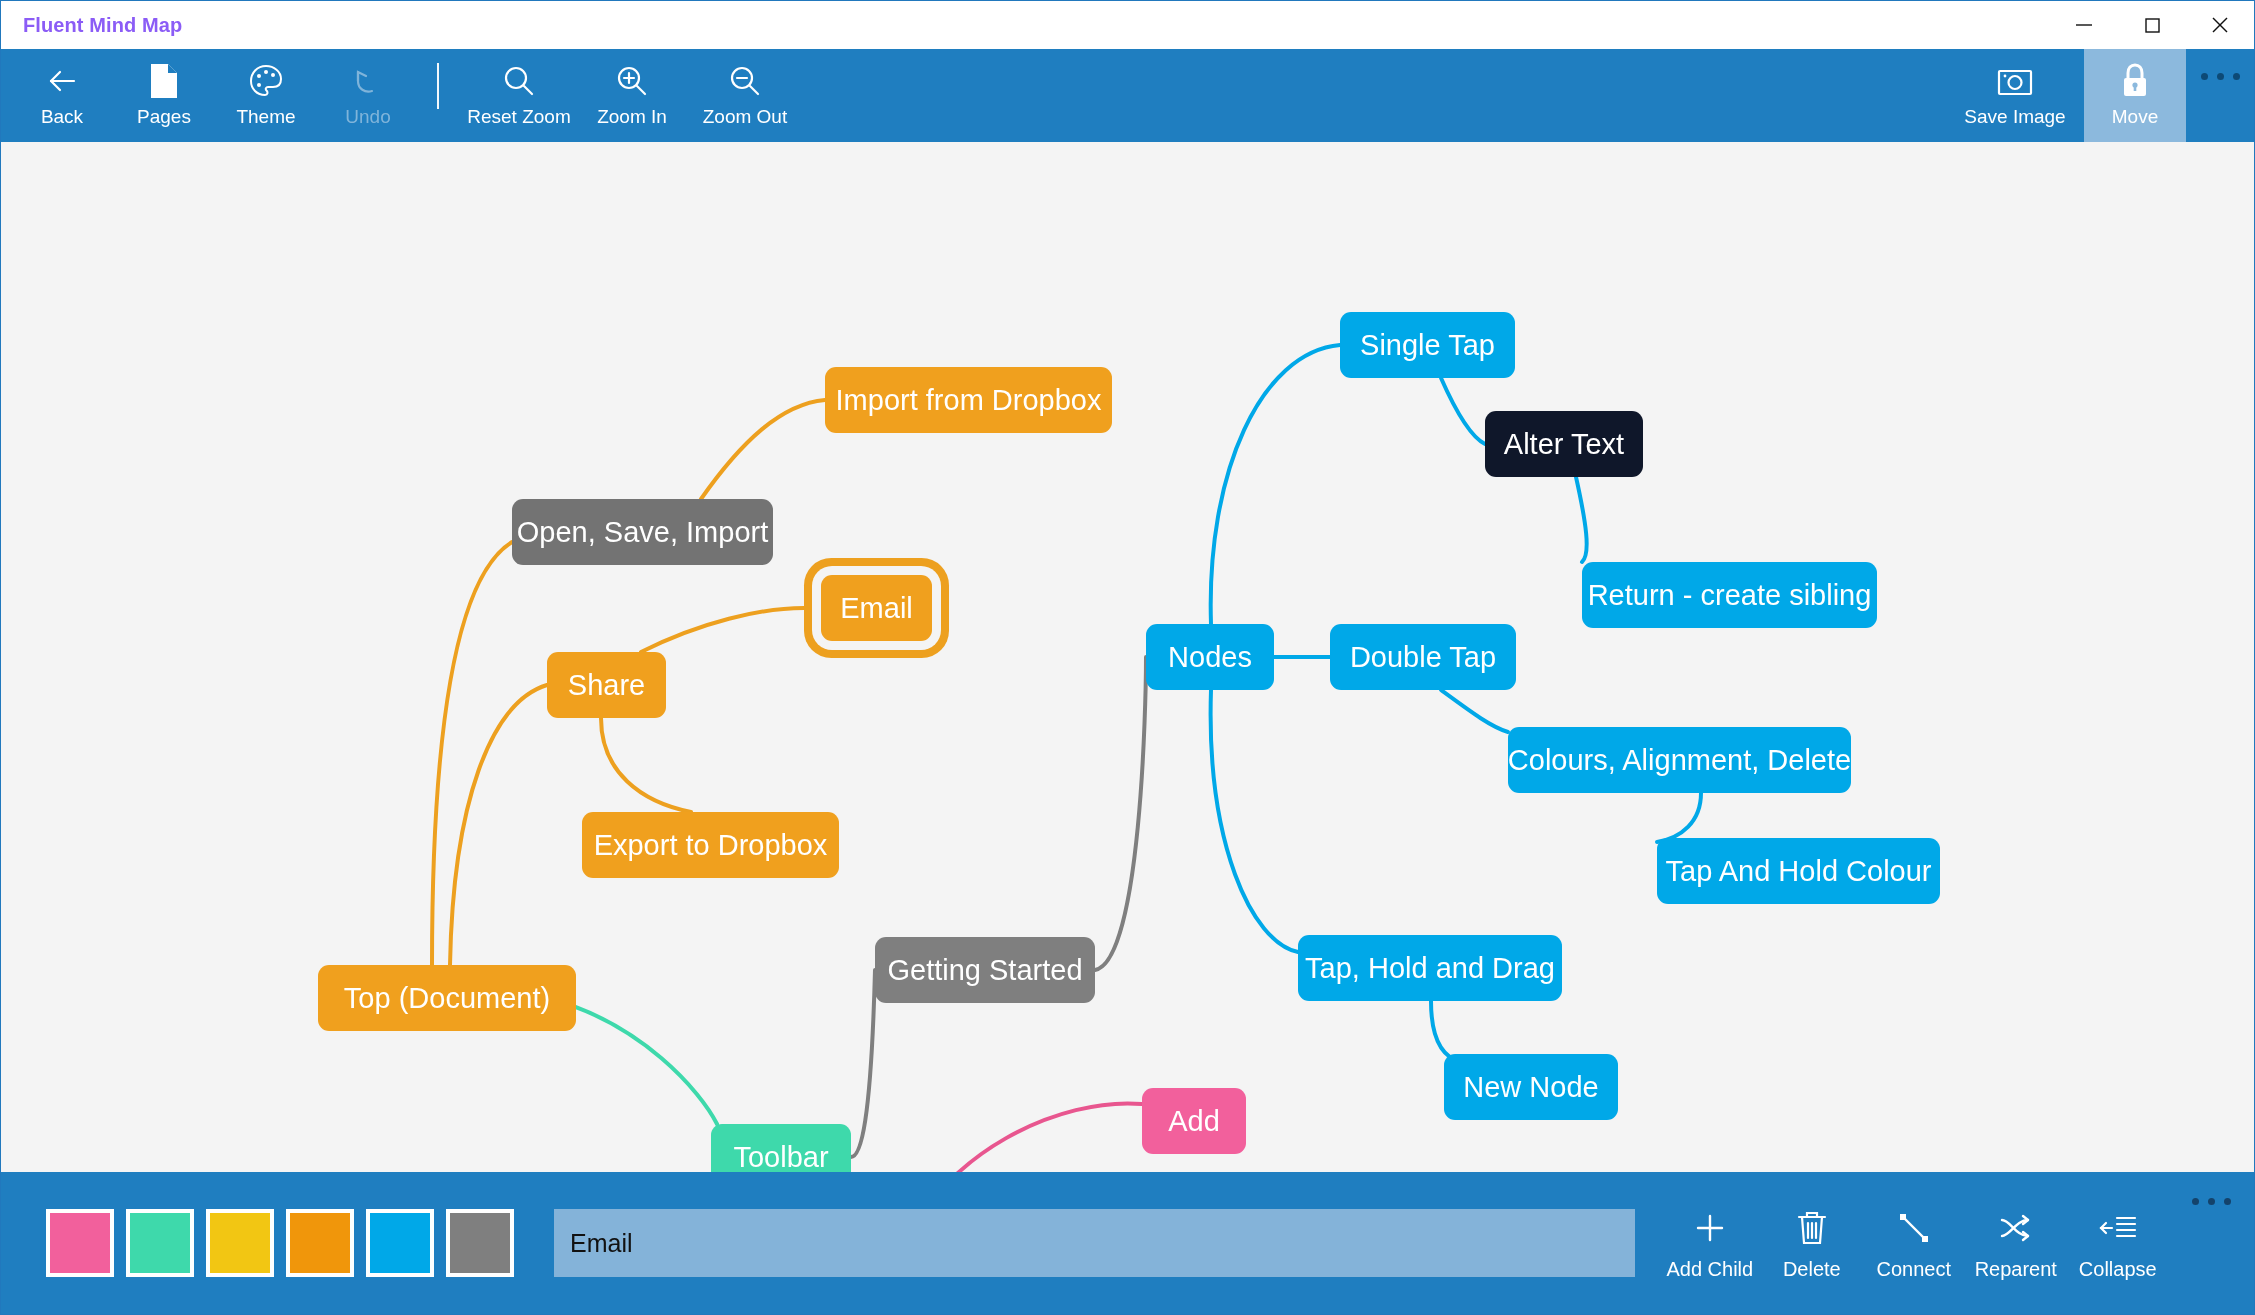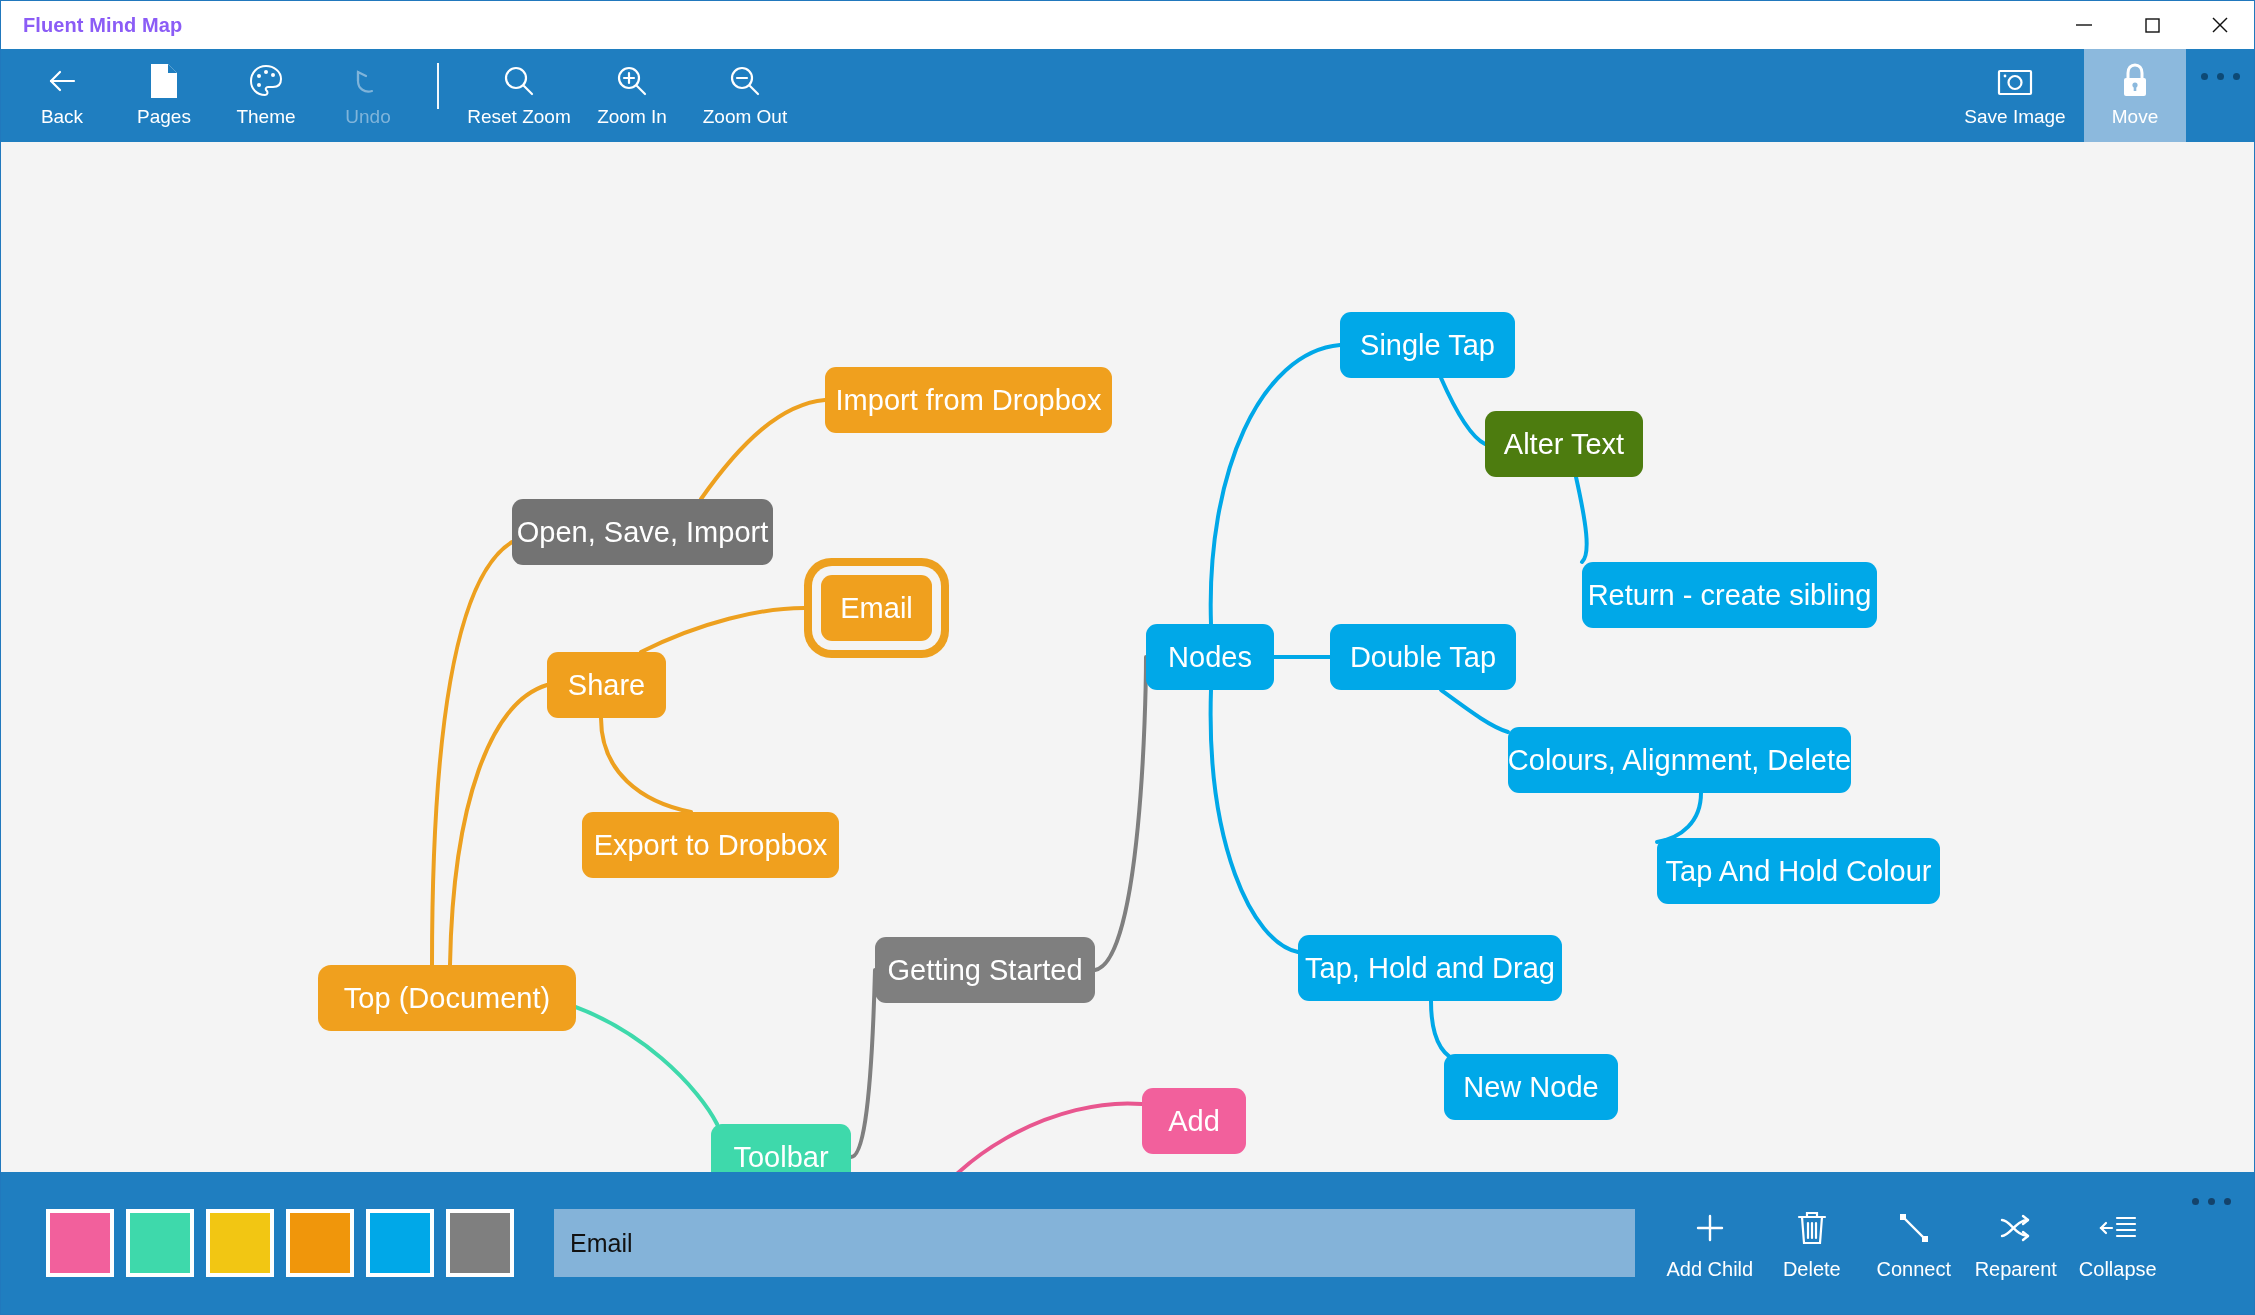--- a/index.html
+++ b/index.html
@@ -300,29 +300,29 @@
         <path d="M 1700 651 C 1700 680 1680 696 1656 700" stroke="#00a8e8" stroke-width="4" fill="none" stroke-linecap="round"></path>
         <path d="M 1210 548 C 1205 700 1250 800 1297 810" stroke="#00a8e8" stroke-width="4" fill="none" stroke-linecap="round"></path>
         <path d="M 1430 859 C 1430 895 1440 915 1460 920" stroke="#00a8e8" stroke-width="4" fill="none" stroke-linecap="round"></path>
         <path d="M 546 856 C 640 880 700 950 716 982" stroke="#3ed9ab" stroke-width="4" fill="none" stroke-linecap="round"></path>
         <path d="M 760 1048 C 770 1090 790 1115 821 1122" stroke="#3ed9ab" stroke-width="4" fill="none" stroke-linecap="round"></path>
         <path d="M 900 1112 C 940 1010 1060 955 1141 962" stroke="#e8568f" stroke-width="4" fill="none" stroke-linecap="round"></path>
         <path d="M 1043 1145 L 1188 1145" stroke="#e8568f" stroke-width="4" fill="none" stroke-linecap="round"></path>
       </svg>
     <div id="nodes-layer">
         <div class="node" style="left: 874px; top: 795px; width: 220px; height: 66px; background: rgb(127, 127, 127);">Getting Started</div>
-        <div class="node" style="left: 317px; top: 823px; width: 258px; height: 66px; background: rgb(240, 160, 30); border-radius: 13px;">Top (Document)</div>
+        <div class="node" style="left: 317px; top: 823px; width: 258px; height: 66px; background: rgb(240, 160, 30);">Top (Document)</div>
         <div class="node" style="left: 511px; top: 357px; width: 261px; height: 66px; background: #737373;">Open, Save, Import</div>
         <div class="node" style="left: 824px; top: 225px; width: 287px; height: 66px; background: rgb(240, 160, 30);">Import from Dropbox</div>
         <div class="node" style="left: 546px; top: 510px; width: 119px; height: 66px; background: rgb(240, 160, 30);">Share</div>
         <div class="node selected" style="left: 820px; top: 433px; width: 111px; height: 66px; background: rgb(240, 160, 30);">Email</div>
         <div class="node" style="left: 581px; top: 670px; width: 257px; height: 66px; background: rgb(240, 160, 30);">Export to Dropbox</div>
         <div class="node" style="left: 1145px; top: 482px; width: 128px; height: 66px; background: rgb(0, 168, 232);">Nodes</div>
         <div class="node" style="left: 1339px; top: 170px; width: 175px; height: 66px; background: rgb(0, 168, 232);">Single Tap</div>
-        <div class="node" style="left: 1484px; top: 269px; width: 158px; height: 66px; background: #4d7c0f;">Alter Text</div>
+        <div class="node" style="left: 1484px; top: 269px; width: 158px; height: 66px; background: #0f172a;">Alter Text</div>
         <div class="node" style="left: 1581px; top: 420px; width: 295px; height: 66px; background: rgb(0, 168, 232);">Return - create sibling</div>
         <div class="node" style="left: 1329px; top: 482px; width: 186px; height: 66px; background: rgb(0, 168, 232);">Double Tap</div>
         <div class="node" style="left: 1507px; top: 585px; width: 343px; height: 66px; background: rgb(0, 168, 232);">Colours, Alignment, Delete</div>
         <div class="node" style="left: 1656px; top: 696px; width: 283px; height: 66px; background: rgb(0, 168, 232);">Tap And Hold Colour</div>
         <div class="node" style="left: 1297px; top: 793px; width: 264px; height: 66px; background: rgb(0, 168, 232);">Tap, Hold and Drag</div>
         <div class="node" style="left: 1443px; top: 912px; width: 174px; height: 66px; background: rgb(0, 168, 232);">New Node</div>
         <div class="node" style="left: 710px; top: 982px; width: 140px; height: 66px; background: rgb(62, 217, 171);">Toolbar</div>
         <div class="node" style="left: 1141px; top: 946px; width: 104px; height: 66px; background: rgb(242, 96, 156);">Add</div>
       </div>
   </div>

